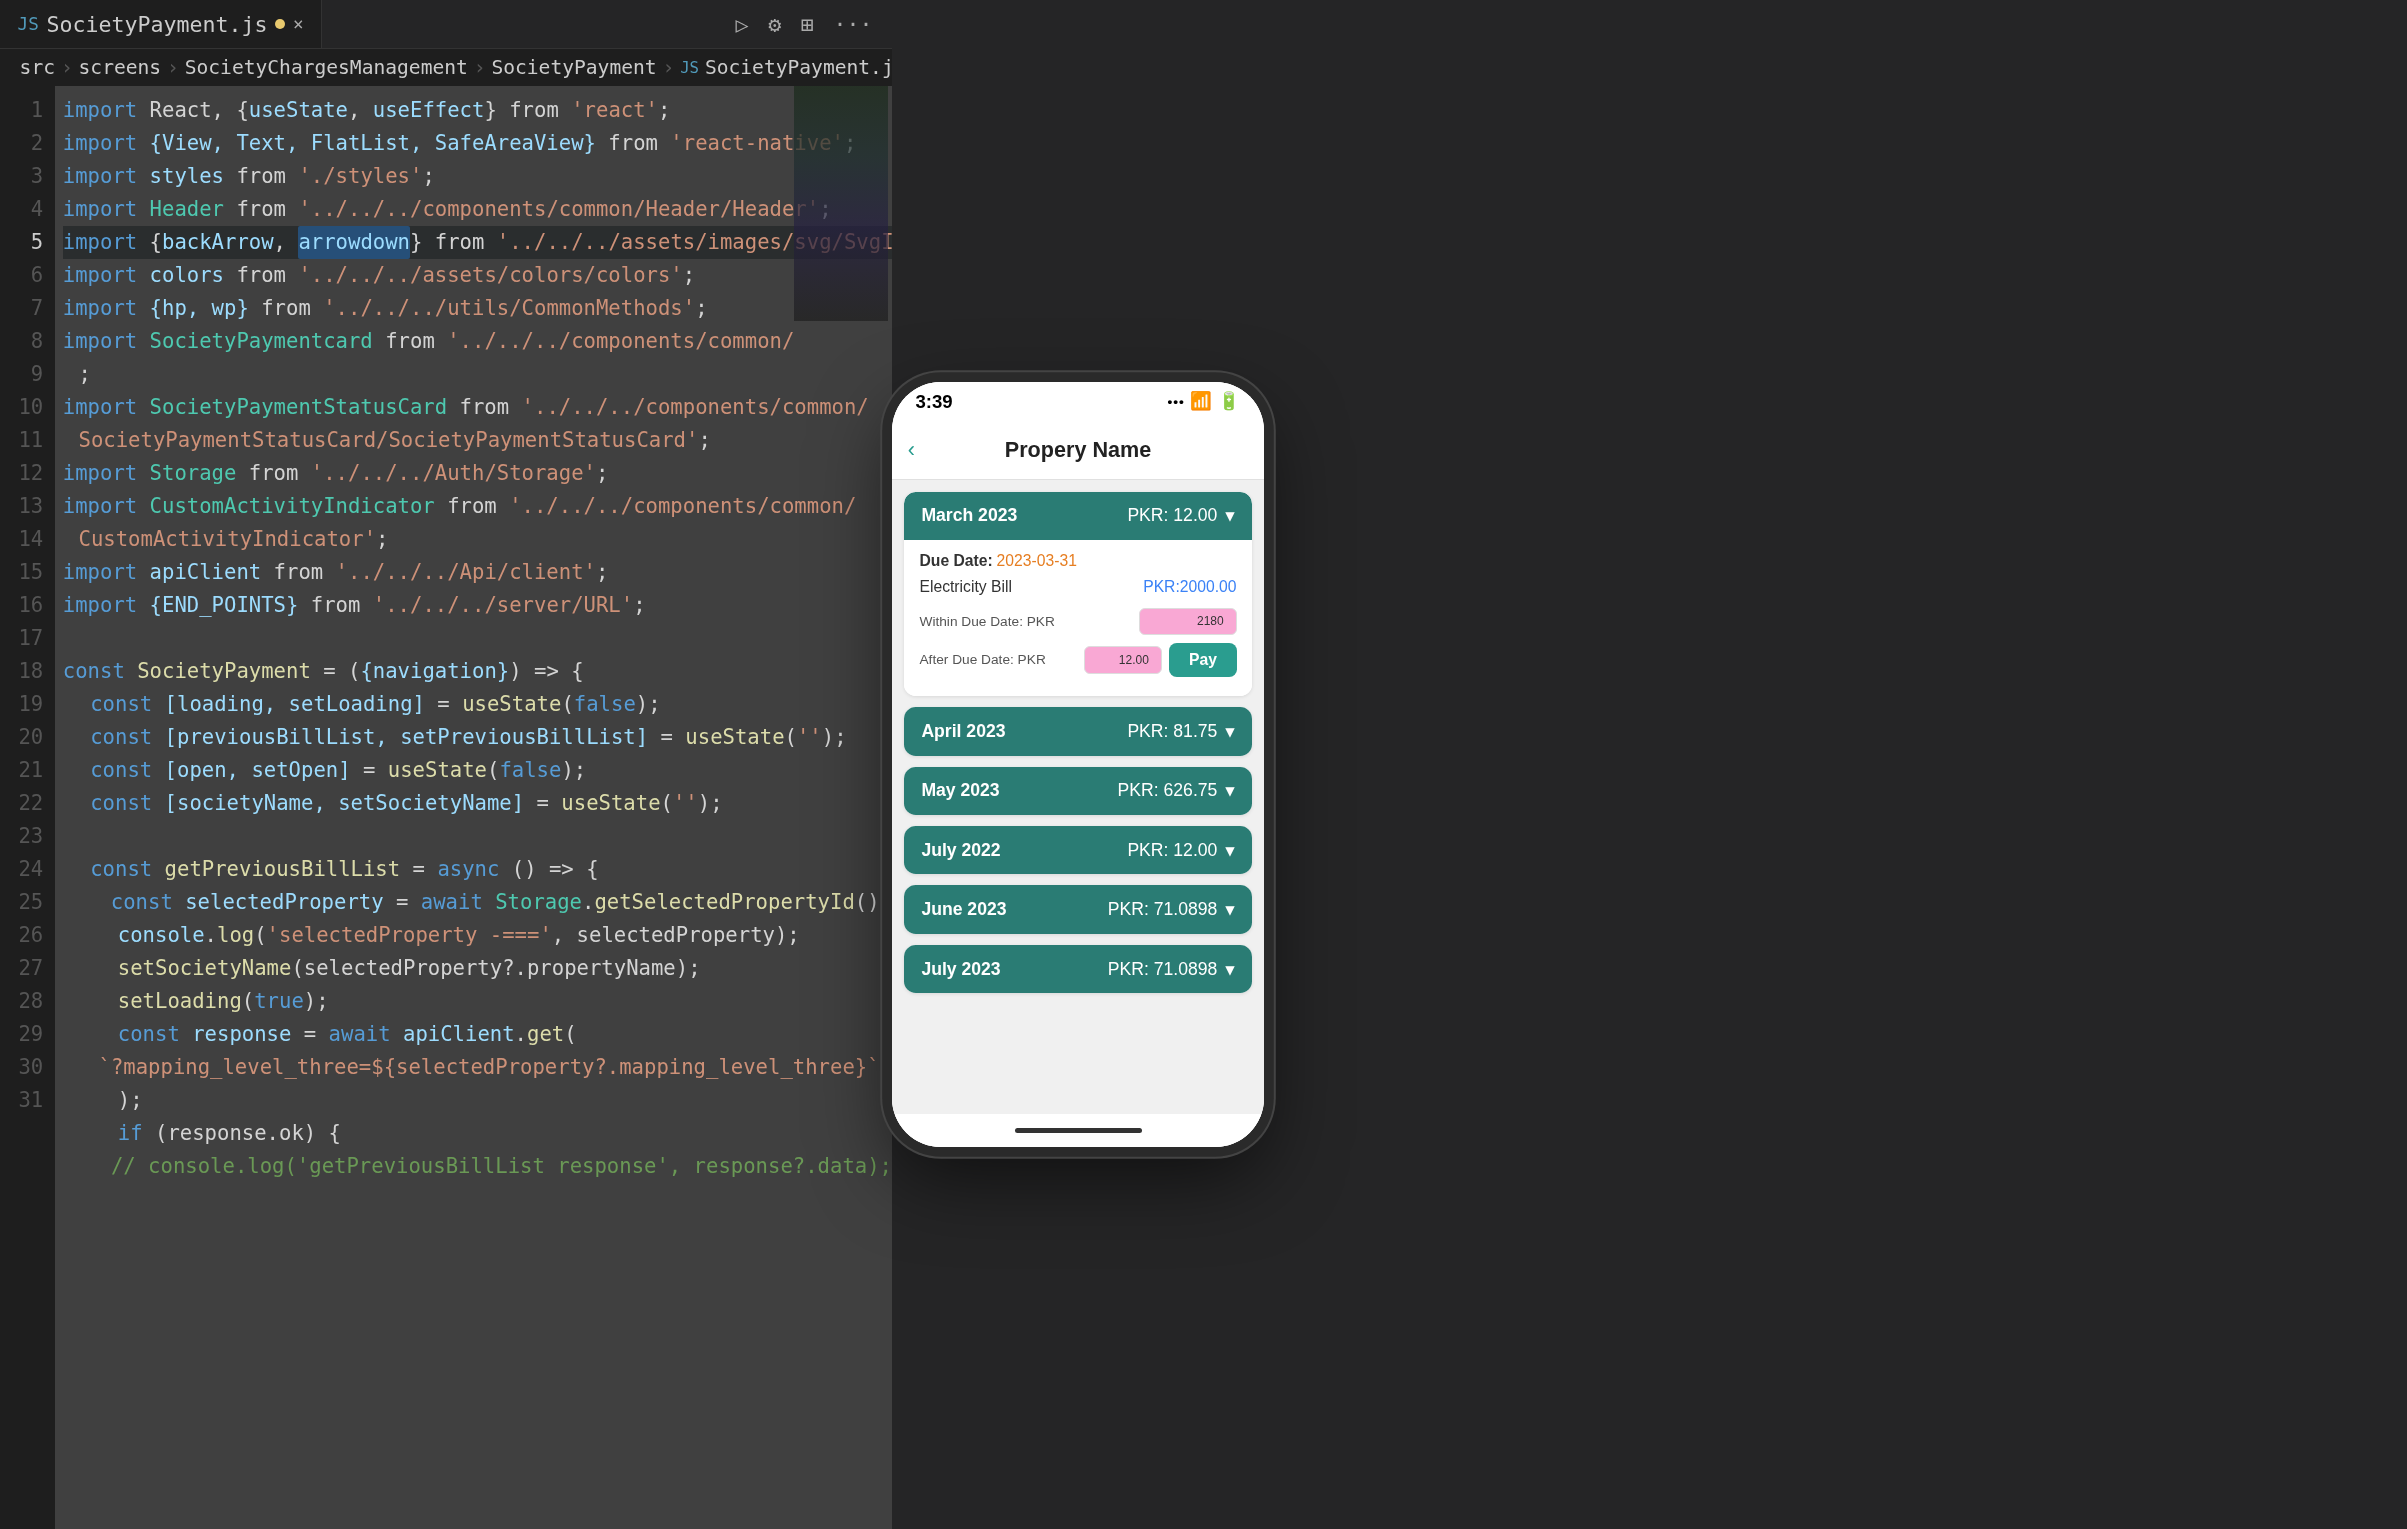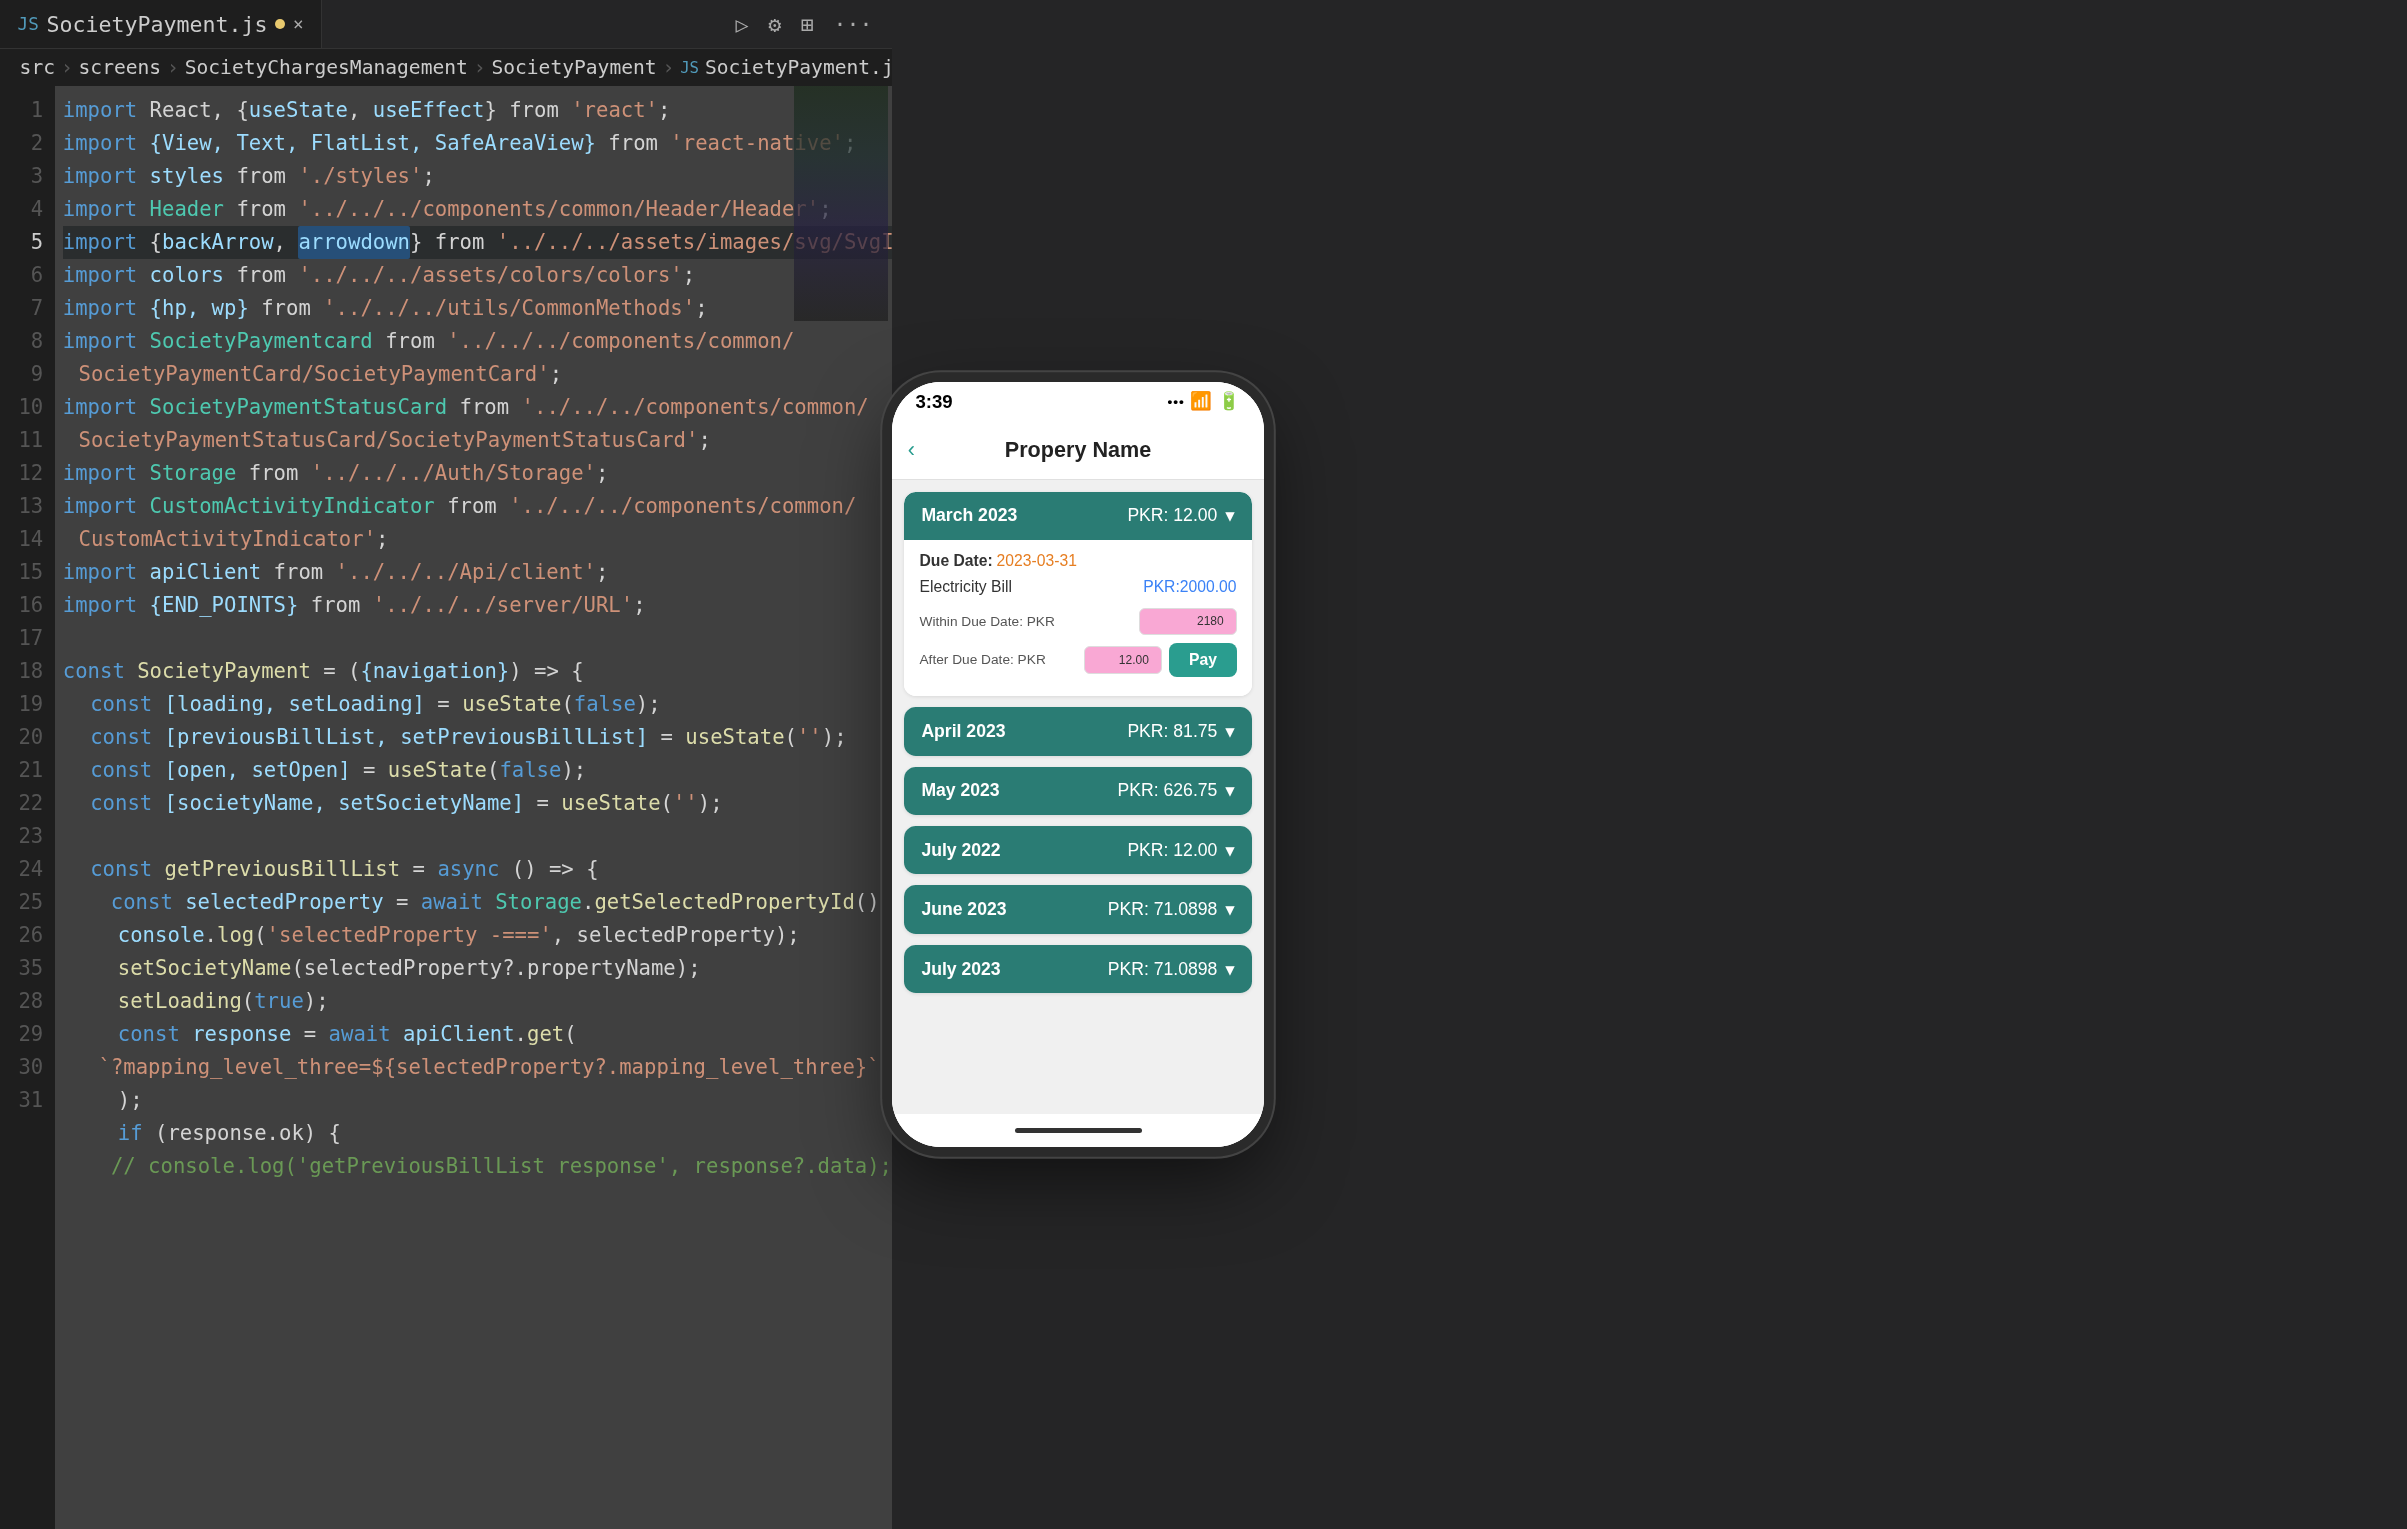--- a/index.html
+++ b/index.html
@@ -433,21 +433,21 @@
         <div>17</div>
         <div>18</div>
       <div>19</div>
         <div>20</div>
         <div>21</div>
         <div>22</div>
         <div>23</div>
       <div>24</div>
         <div>25</div>
         <div>26</div>
-        <div>35</div>
+        <div>27</div>
         <div>28</div>
       <div>29</div>
         <div>30</div>
         <div>31</div>
     </div>
 
     <div class="code-content">
 
       <div class="code-line">
         <span class="kw">import </span><span class="wht">React, {</span><span class="id">useState</span><span class="wht">, </span><span class="id">useEffect</span><span class="wht">} from </span><span class="str">'react'</span><span class="wht">;</span>
@@ -474,21 +474,21 @@
       </div>
 
       <div class="code-line">
         <span class="kw">import </span><span class="id">{hp, wp}</span><span class="wht"> from </span><span class="str">'../../../utils/CommonMethods'</span><span class="wht">;</span>
       </div>
 
       <div class="code-line">
         <span class="kw">import </span><span class="cls">SocietyPaymentcard</span><span class="wht"> from </span><span class="str">'../../../components/common/</span>
       </div>
       <div class="code-line">
-        <span style="display:inline-block;width:15.7px;"></span><span class="str">SocietyPaymentCard/SocietyPaymentCard'</span><span class="wht">;</span>
+        <span style="display:inline-block;width:15.7px;"></span><span class="wht">;</span>
       </div>
 
       <div class="code-line">
         <span class="kw">import </span><span class="cls">SocietyPaymentStatusCard</span><span class="wht"> from </span><span class="str">'../../../components/common/</span>
       </div>
       <div class="code-line">
         <span style="display:inline-block;width:15.7px;"></span><span class="str">SocietyPaymentStatusCard/SocietyPaymentStatusCard'</span><span class="wht">;</span>
       </div>
 
       <div class="code-line">

